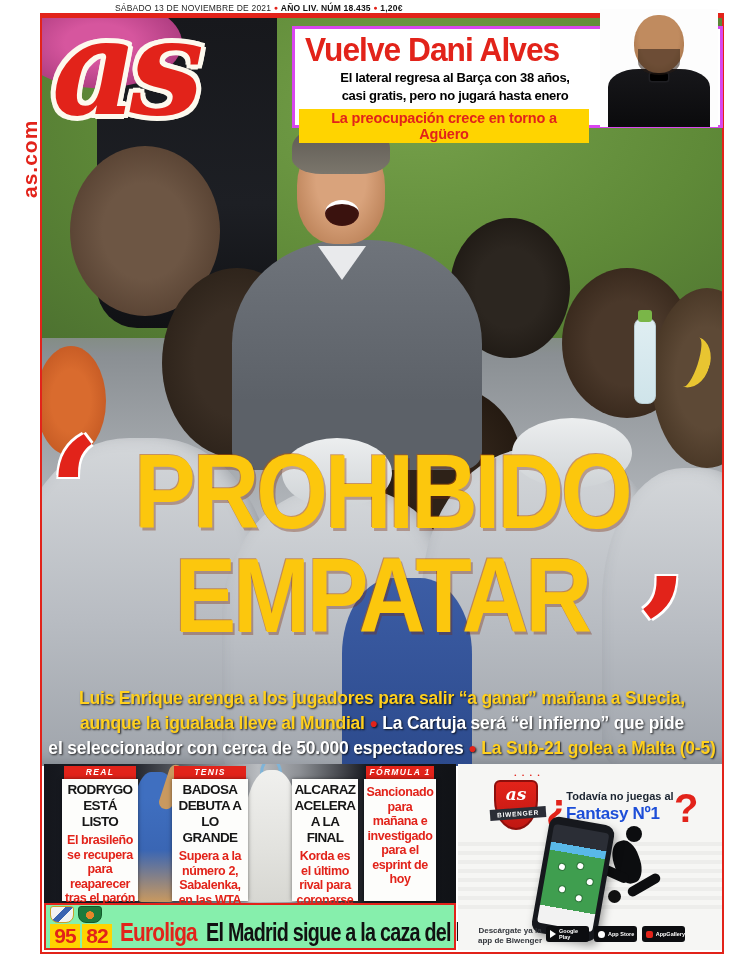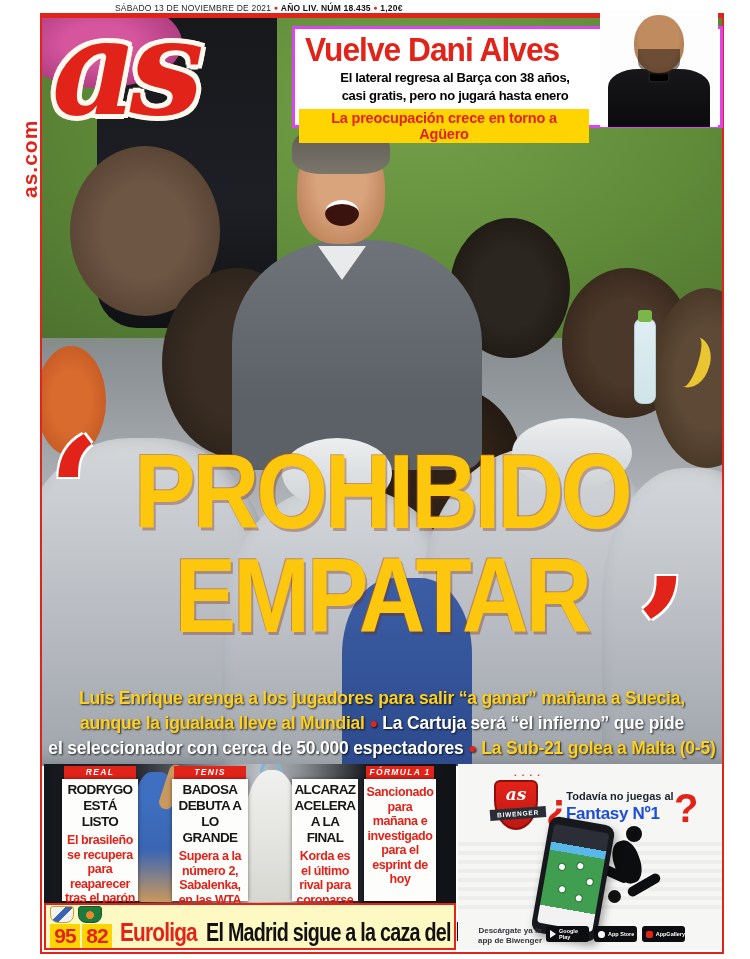--- a/index.html
+++ b/index.html
@@ -69,21 +69,21 @@
   .badosa-fig { position:absolute; left:88px; top:8px; width:48px; height:130px; background:linear-gradient(180deg,#3f6fc0 20%,#3a66b4 60%,#c9995f 100%); border-radius:40% 40% 20% 20%; }
   .badosa-arm { position:absolute; left:120px; top:0; width:14px; height:46px; background:#c9995f; border-radius:8px; transform:rotate(18deg); }
   .alcaraz-fig { position:absolute; left:200px; top:6px; width:56px; height:132px; background:linear-gradient(180deg,#f0f0ee 0%,#e2e2de 60%,#d7d7d2 100%); border-radius:45% 45% 10% 10%; }
   .racquet { position:absolute; left:216px; top:-6px; width:22px; height:30px; border:3px solid #7fb4d8; border-radius:50%; }
   .brief-tag { position:absolute; top:2px; height:13px; background:#e2231a; color:#fff; font-weight:bold; font-style:italic; font-size:8.5px; letter-spacing:1.3px; text-align:center; line-height:13px; }
   .brief-box { position:absolute; top:15px; bottom:2px; background:#fdfdfb; padding:3px 2px; text-align:center; box-shadow:0 0 4px rgba(0,0,0,.5); }
   .brief-h { color:#161616; font-weight:bold; font-size:13.5px; line-height:16px; letter-spacing:-.6px; }
   .brief-b { color:#e2231a; font-weight:bold; font-size:12.5px; line-height:14.5px; letter-spacing:-.4px; margin-top:3px; }
 
   
-  .euro-bar { position:absolute; left:44px; top:903px; width:412px; height:47px; background:#fef9c3; border:2px solid #e2231a; }
+  .euro-bar { position:absolute; left:44px; top:903px; width:412px; height:47px; background:#86efac; border:2px solid #e2231a; }
   .crest { position:absolute; top:1px; width:24px; height:17px; border-radius:3px 3px 8px 8px; }
   .crest-rm { left:4px; background:linear-gradient(135deg,#f2f2f2 40%,#3a63b0 40%,#3a63b0 60%,#f2f2f2 60%); border:1px solid #c9a227; }
   .crest-uni { left:32px; background:radial-gradient(circle at 50% 55%, #e8862a 28%, #1d7a3c 30%); border:1px solid #135a2b; }
   .score-box { position:absolute; top:19px; width:30px; height:24px; background:#ffd400; color:#e2231a; font-weight:bold; font-size:21px; text-align:center; line-height:24px; letter-spacing:-1px; }
   .euro-comp { position:absolute; left:74px; top:12px; color:#e2231a; font-weight:bold; font-size:26px; letter-spacing:-1px; transform:scaleX(.8); transform-origin:left; }
   .euro-head { position:absolute; left:160px; top:12px; color:#111; font-weight:bold; font-size:26px; letter-spacing:-1px; transform:scaleX(.76); transform-origin:left; white-space:nowrap; }
 
   
   .ad { position:absolute; left:458px; top:764px; width:264px; height:186px; background:#f6f6f4; overflow:hidden; }
   .stands { position:absolute; left:0; top:78px; width:100%; height:70px; background:repeating-linear-gradient(180deg,#ececea 0 4px,#f6f6f4 4px 9px); opacity:.9; }

